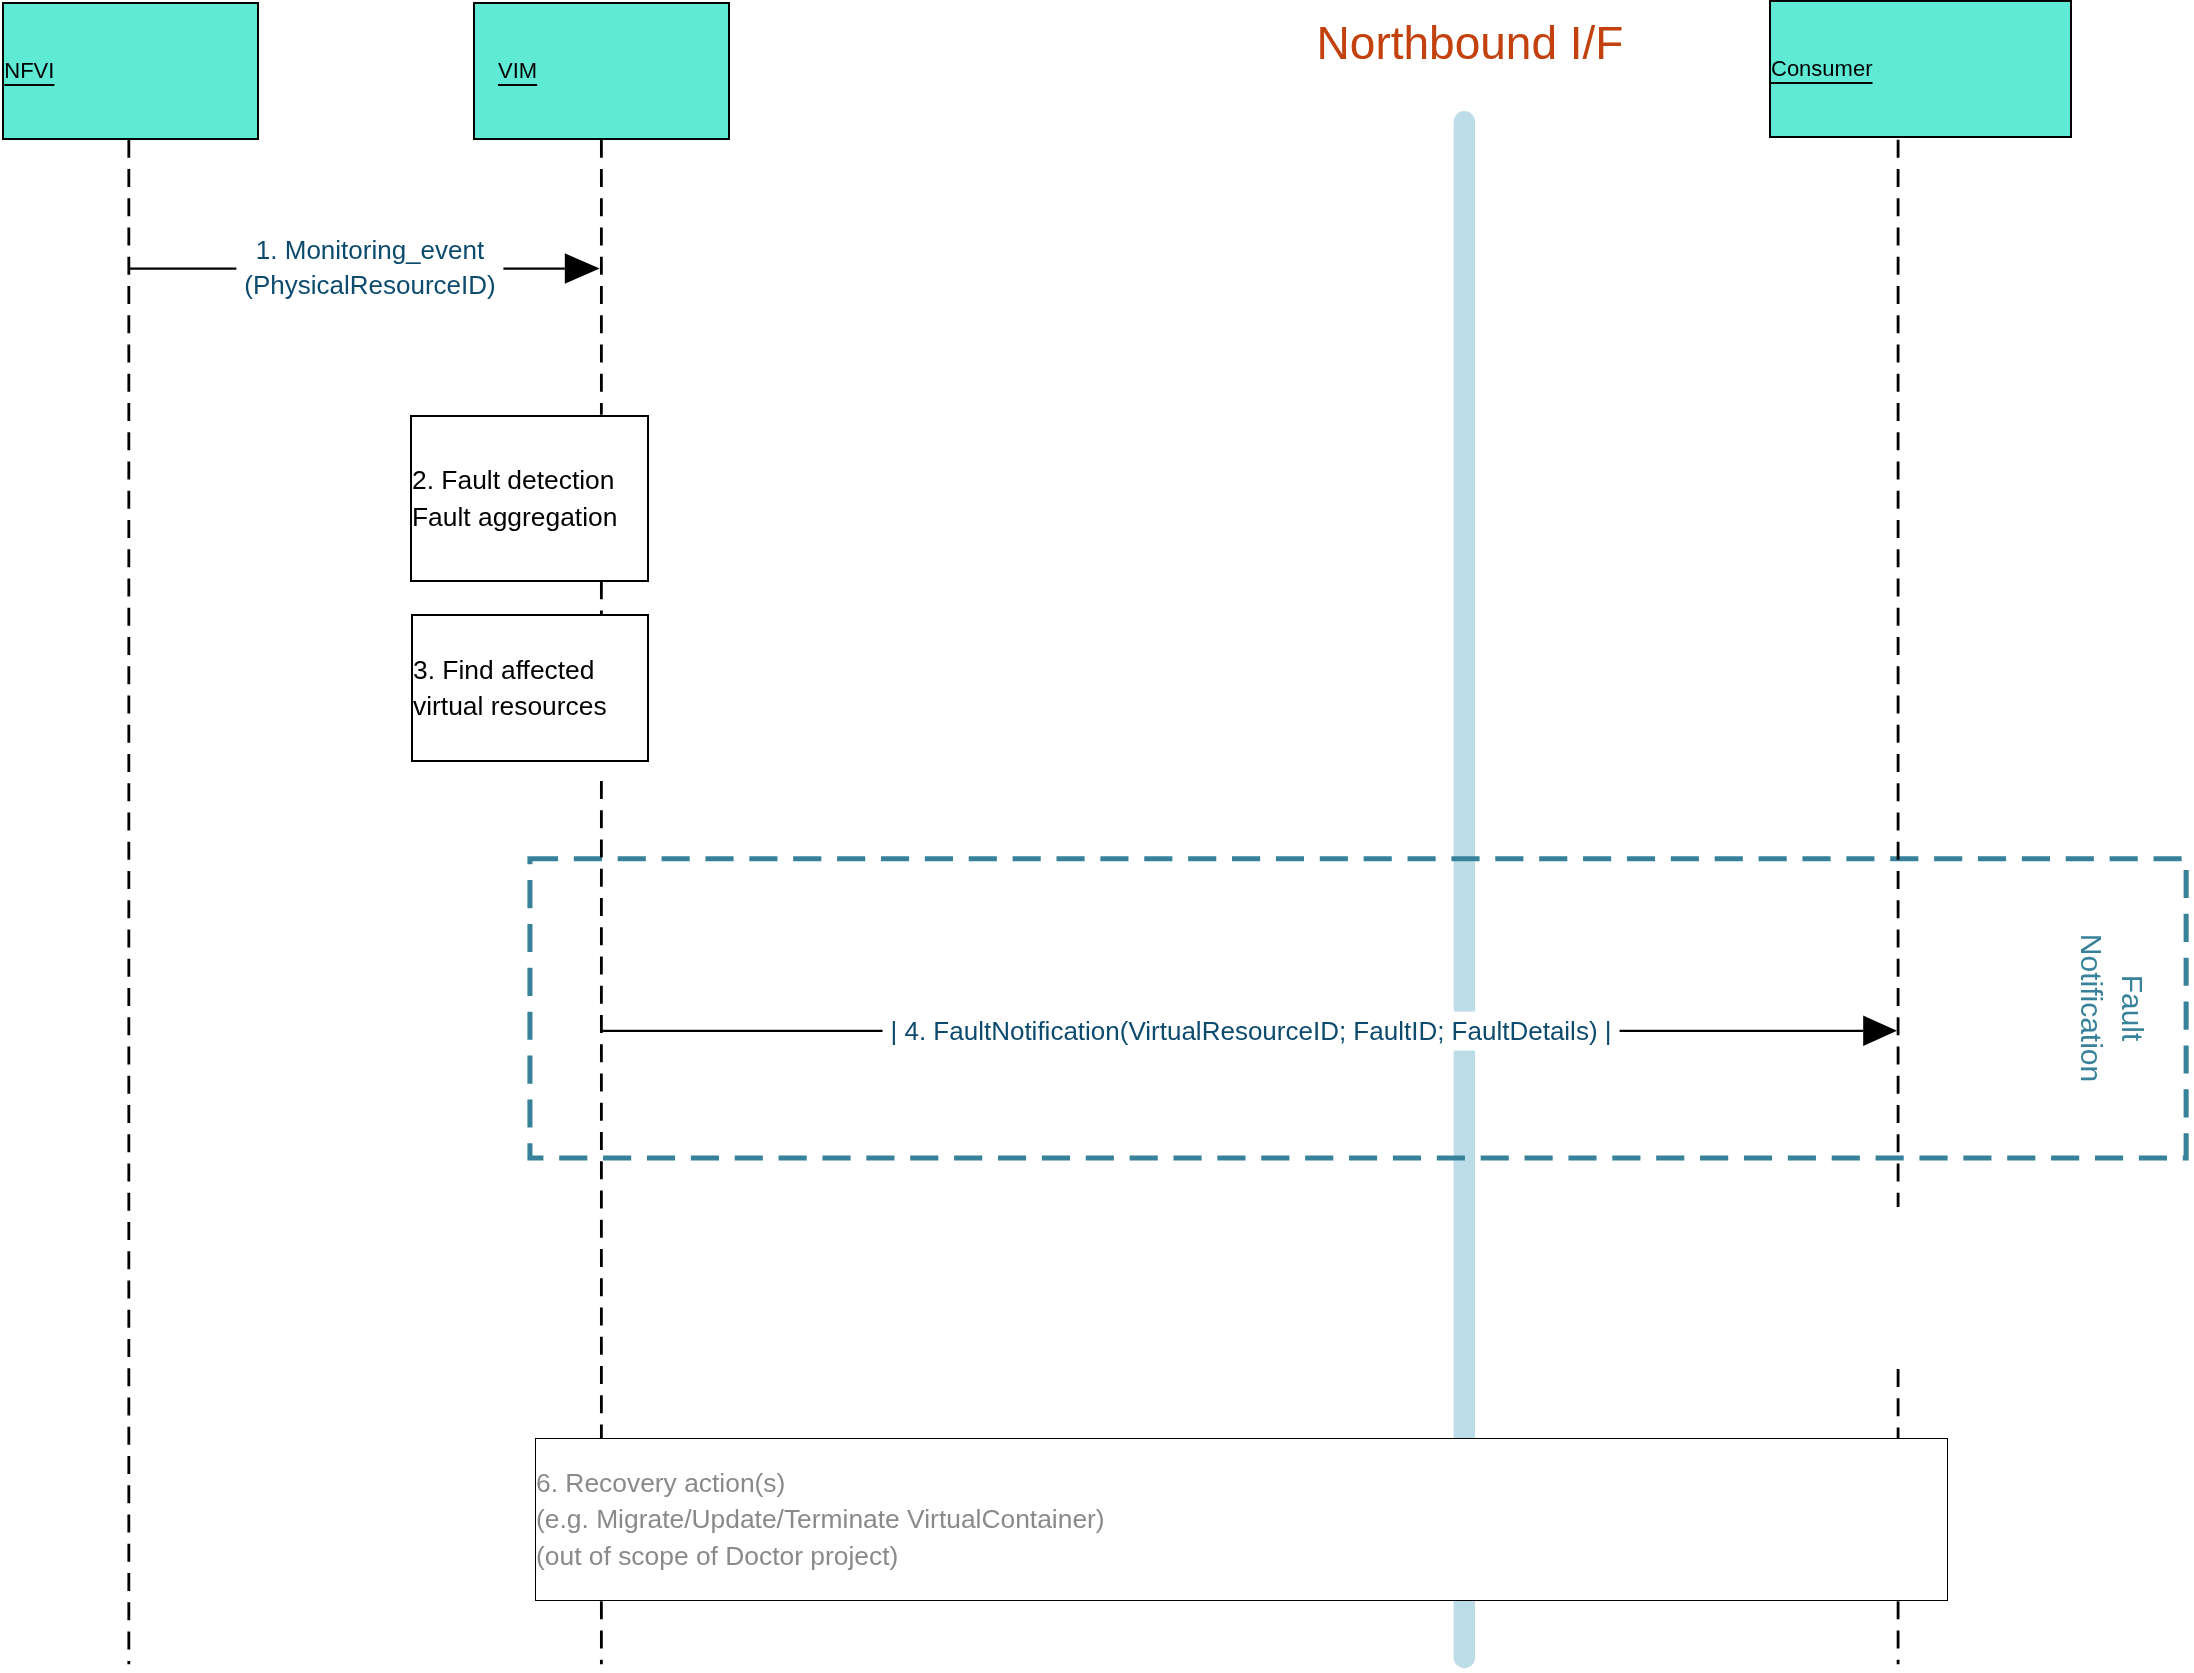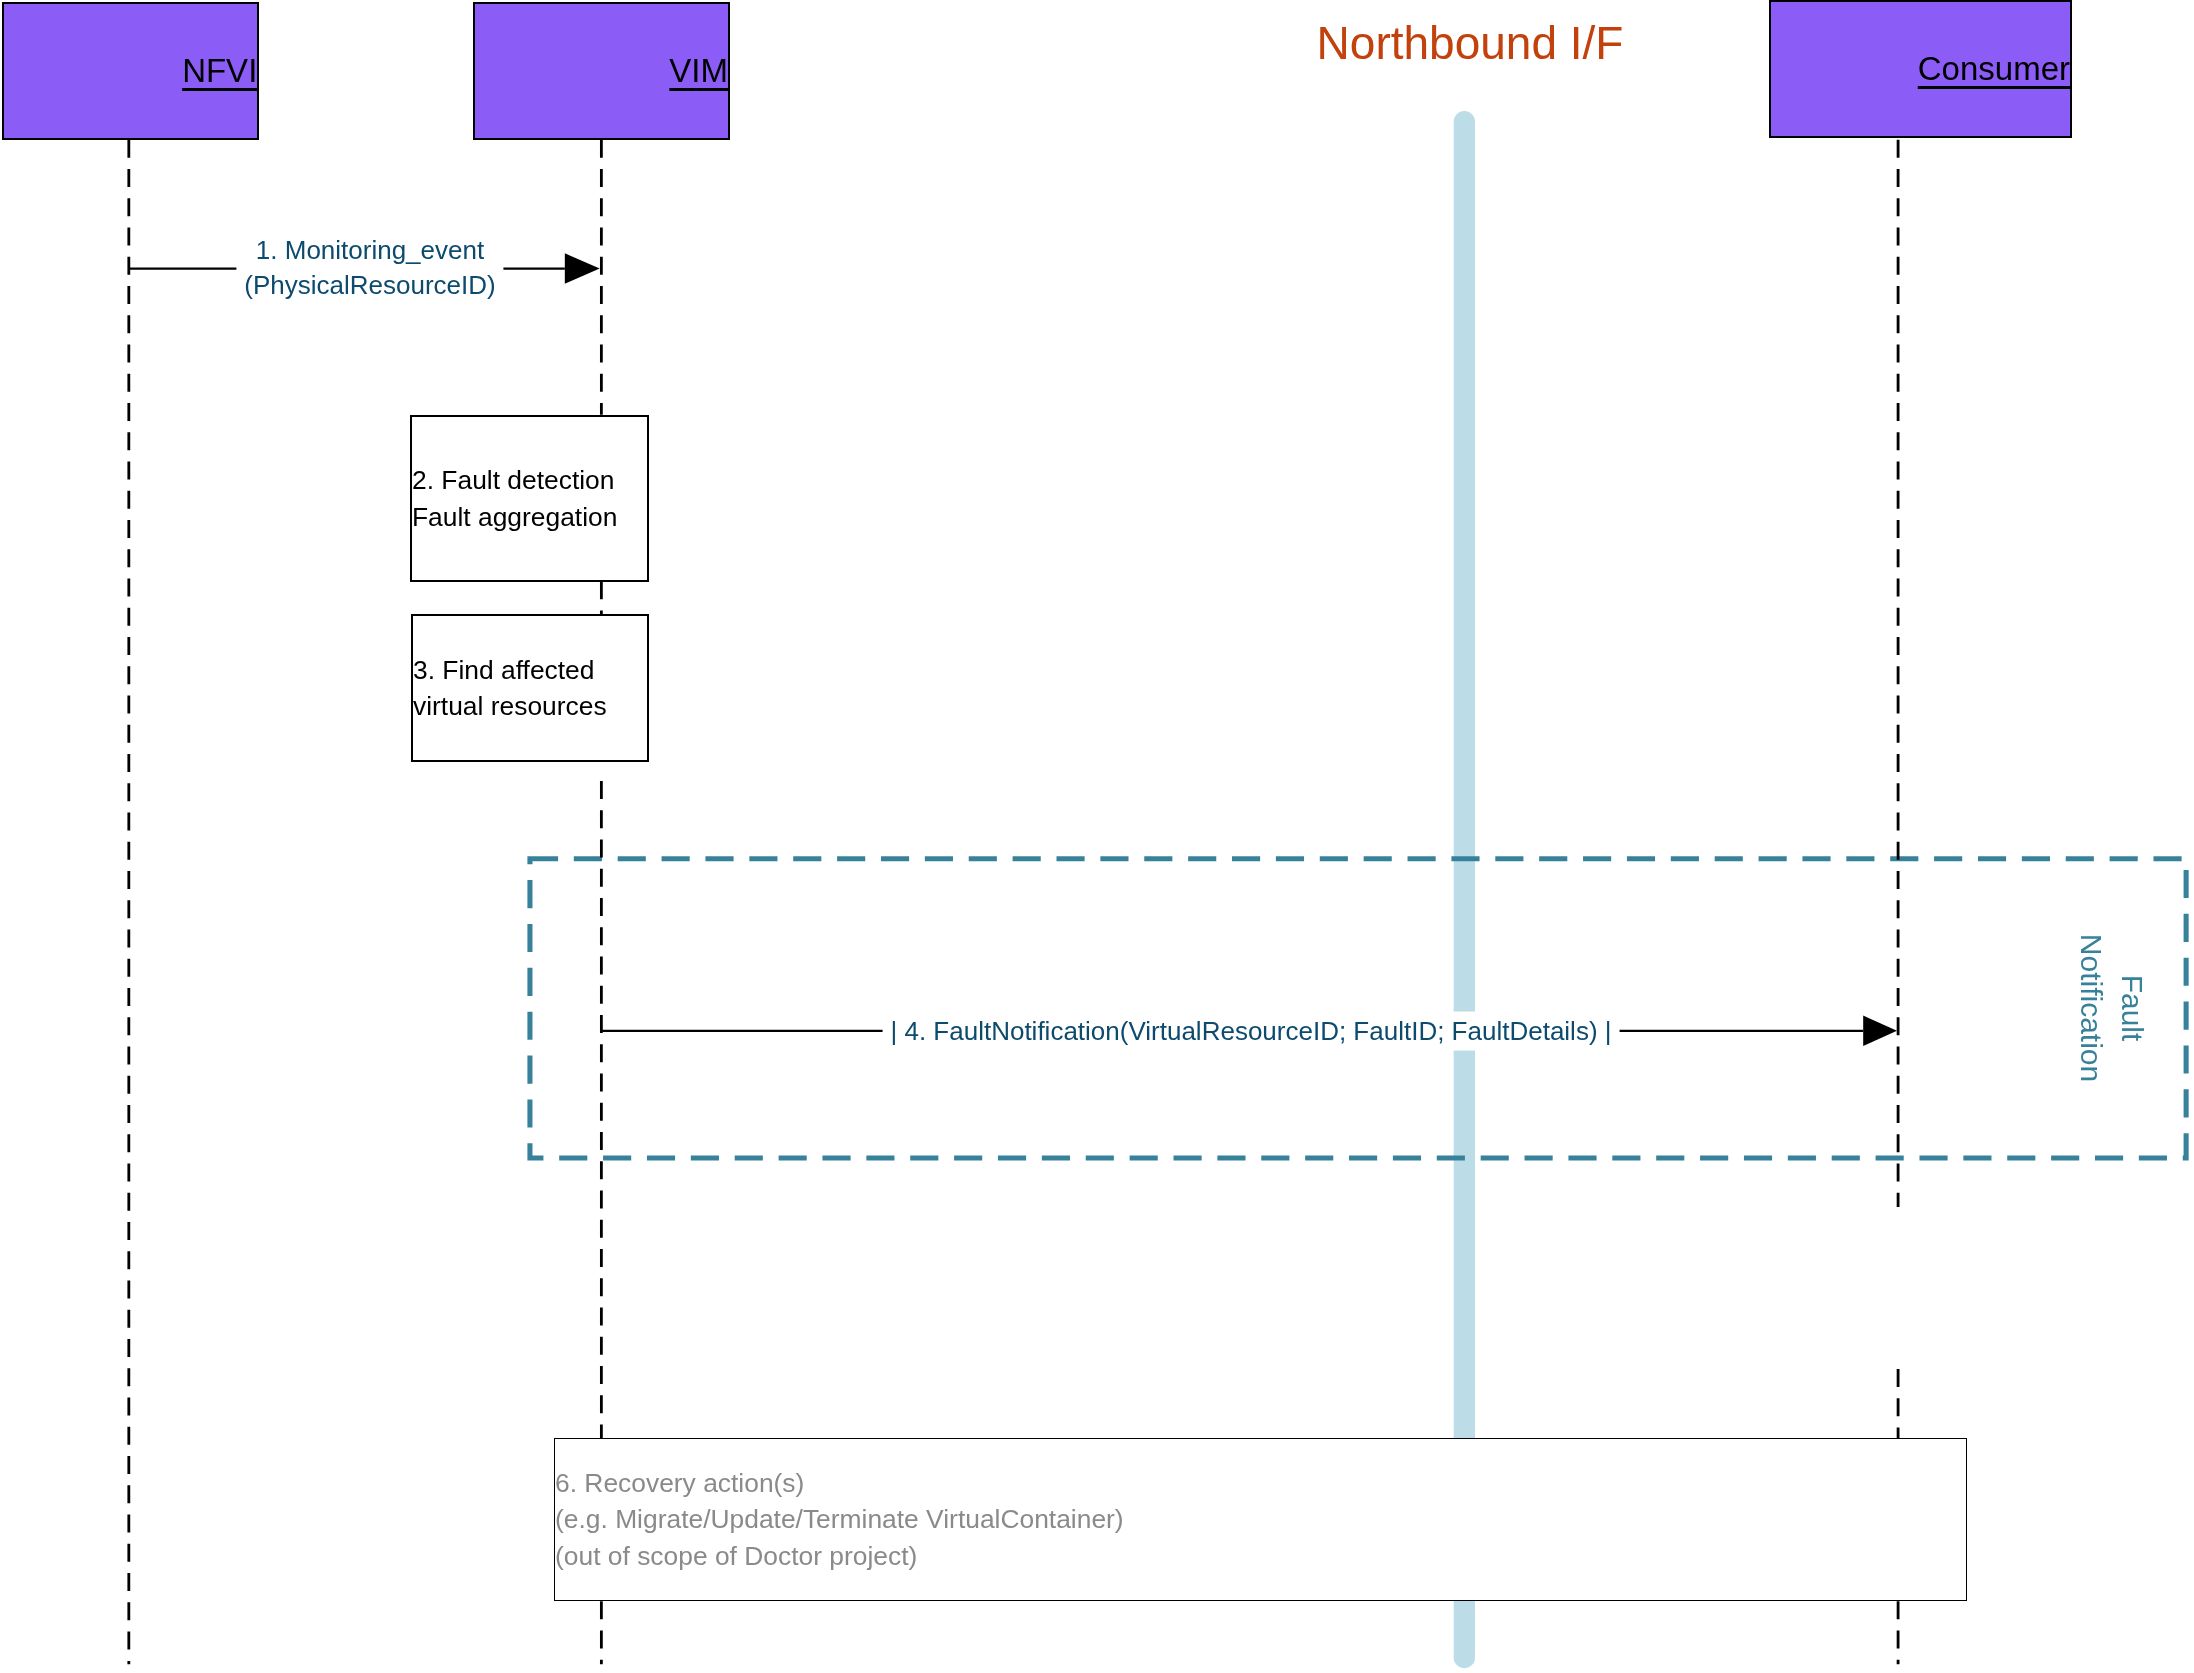--- a/index.html
+++ b/index.html
@@ -9,23 +9,23 @@
     height:1674px;
     background:#ffffff;
     font-family:"Liberation Sans", sans-serif;
     overflow:hidden;
   }
   .layer-svg{position:absolute;left:0;top:0;z-index:0;}
   .actor-box{
     position:absolute;
     box-sizing:border-box;
     border:2.8px solid #000;
-    background:#8b5cf6;
-    display:flex;align-items:center;justify-content:flex-end;
-    font-size:33px;color:#000;
+    background:#5eead4;
+    display:flex;align-items:center;justify-content:flex-start;
+    font-size:22px;color:#000;
     z-index:3;
   }
   .actor-box span{text-decoration:underline;text-underline-offset:5.6px;}
   .activity-box{
     position:absolute;
     box-sizing:border-box;
     border:2.3px solid #000;
     background:#fff;
     display:flex;flex-direction:column;align-items:flex-start;justify-content:center;
     font-size:26.4px;line-height:1.38;color:#000;
@@ -118,20 +118,20 @@
   </div>
 
   <div class="msg-label" style="left:1251px;top:1031px;">| 4. FaultNotification(VirtualResourceID; FaultID; FaultDetails) |</div>
 
   <div class="region-label" style="left:2111px;top:1008px;">
     <div>Fault</div>
     <div>Notification</div>
   </div>
 
 
-  <div class="activity-box wide" style="left:554px;top:1438px;width:1413px;height:163px;">
+  <div class="activity-box wide" style="left:535px;top:1438px;width:1413px;height:163px;">
     <div>6. Recovery action(s)</div>
     <div>(e.g. Migrate/Update/Terminate VirtualContainer)</div>
     <div>(out of scope of Doctor project)</div>
   </div>
 
 </div>
 
 
 </body></html>

